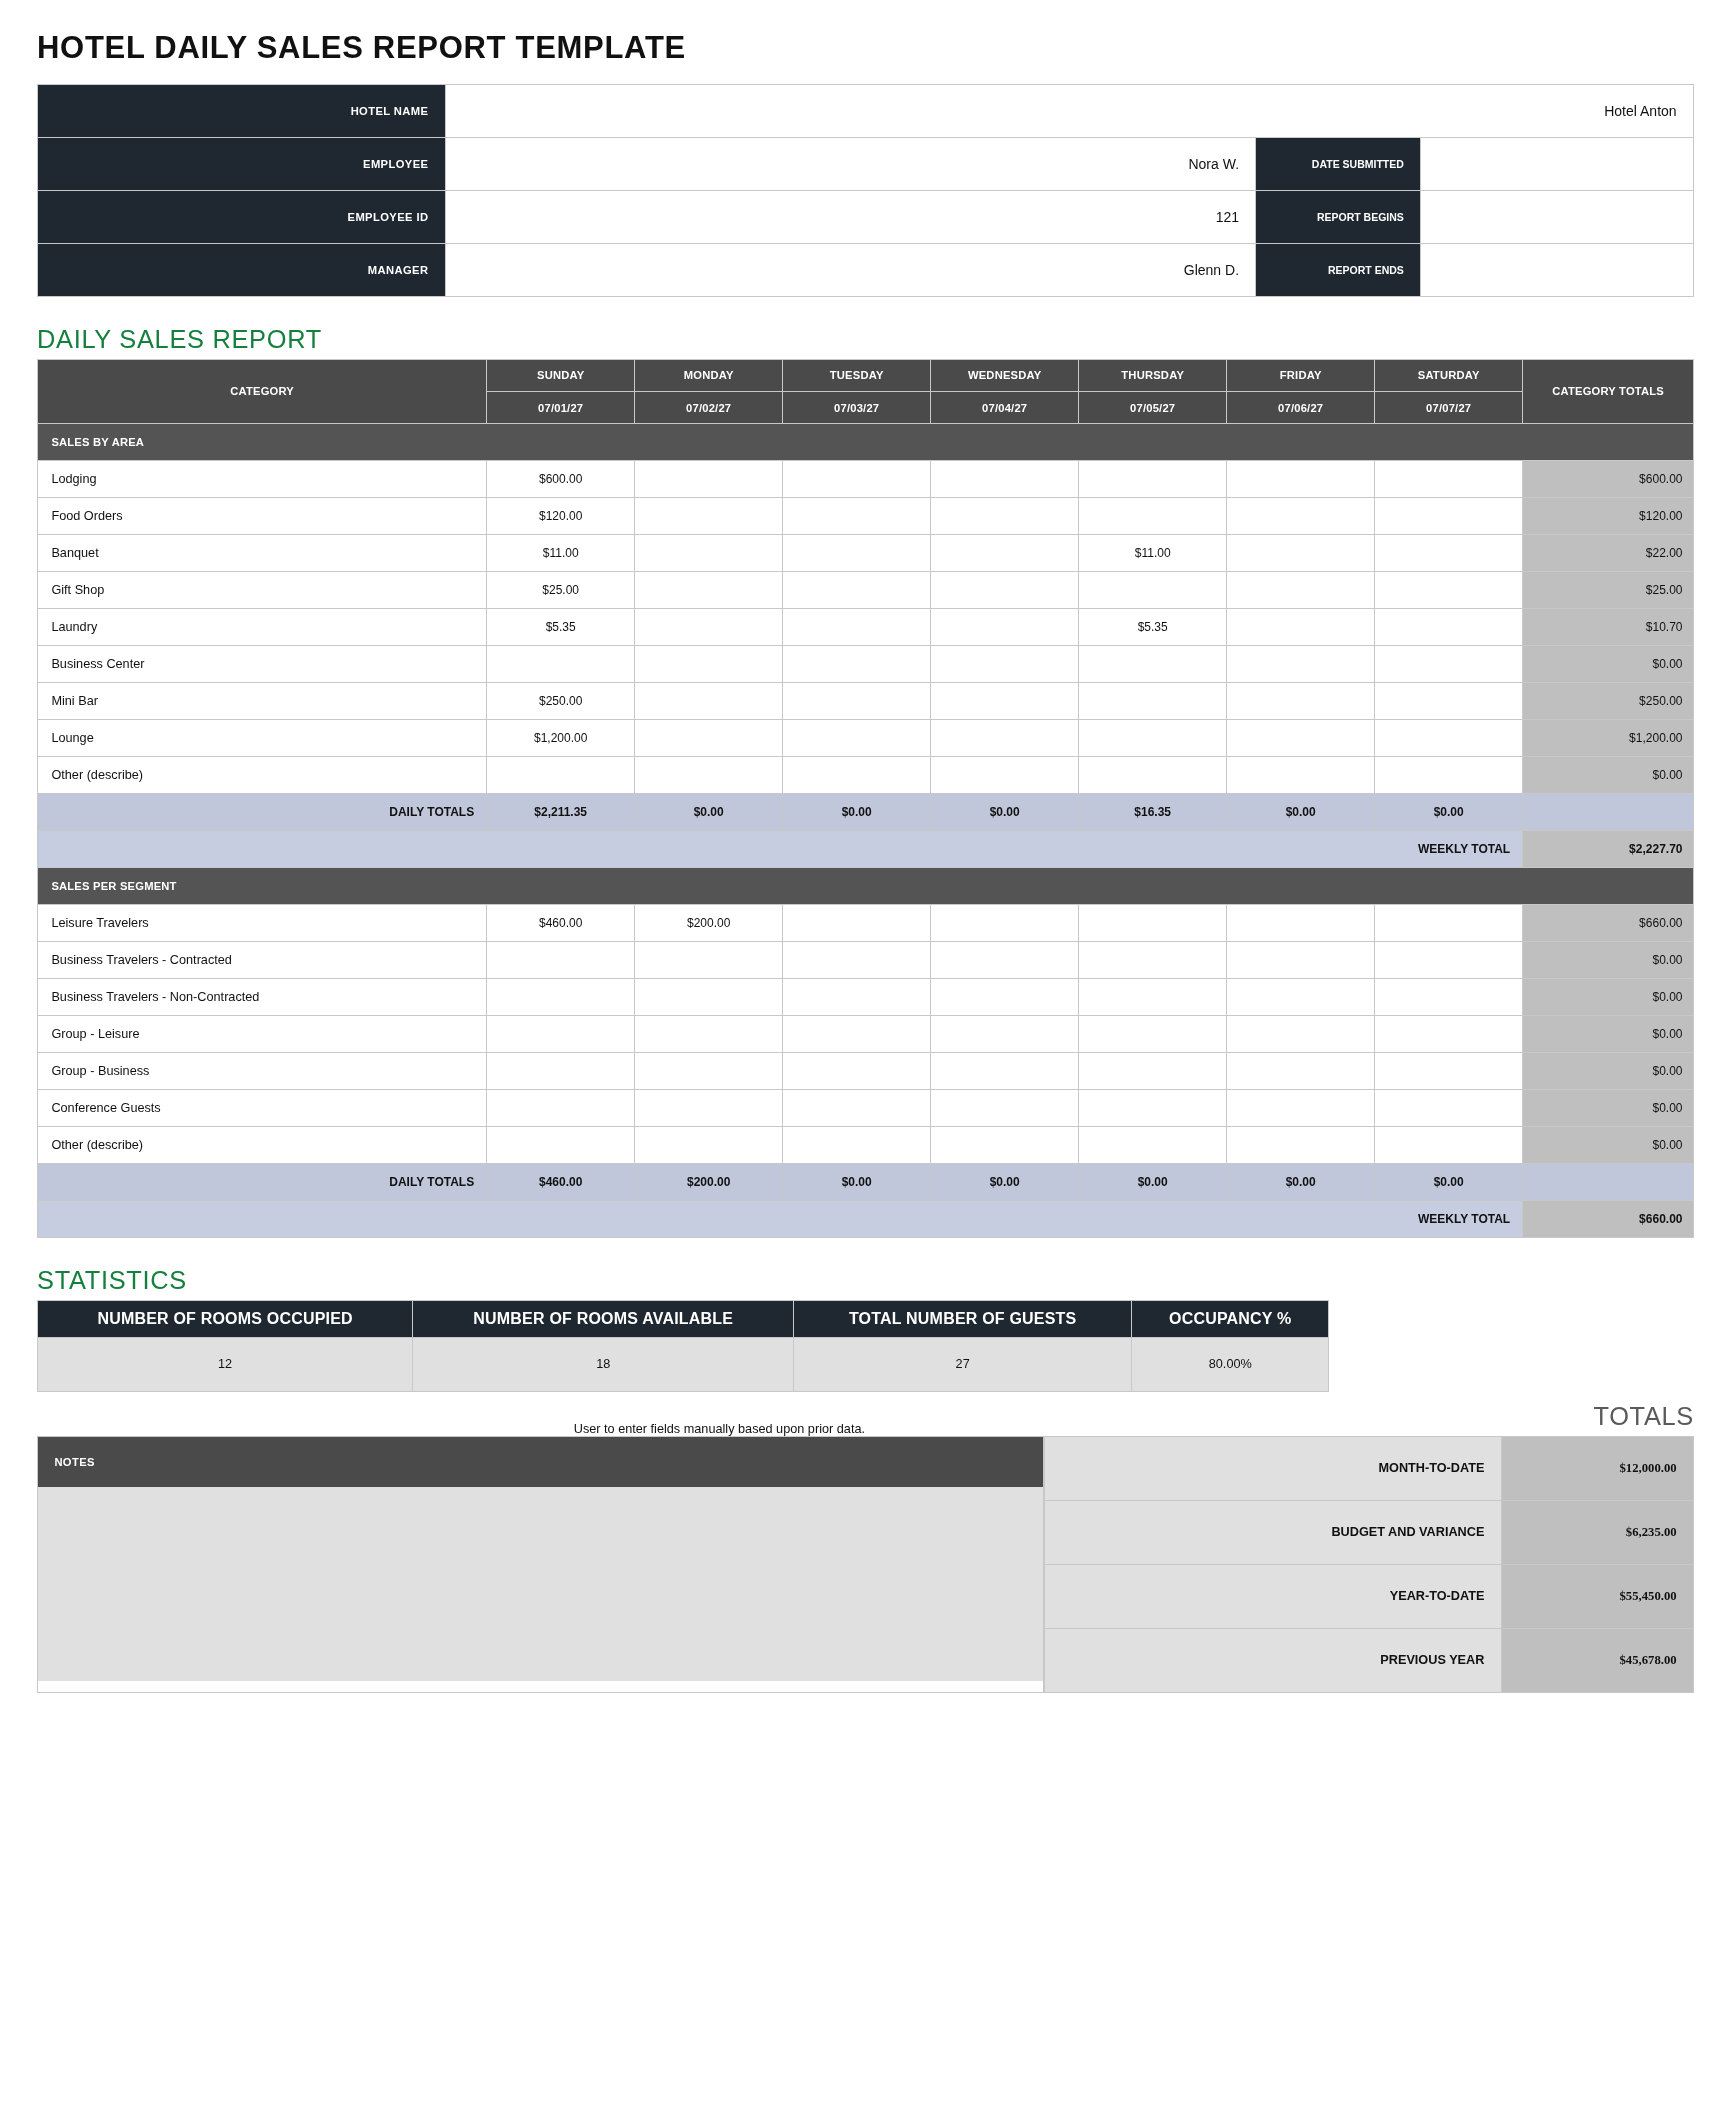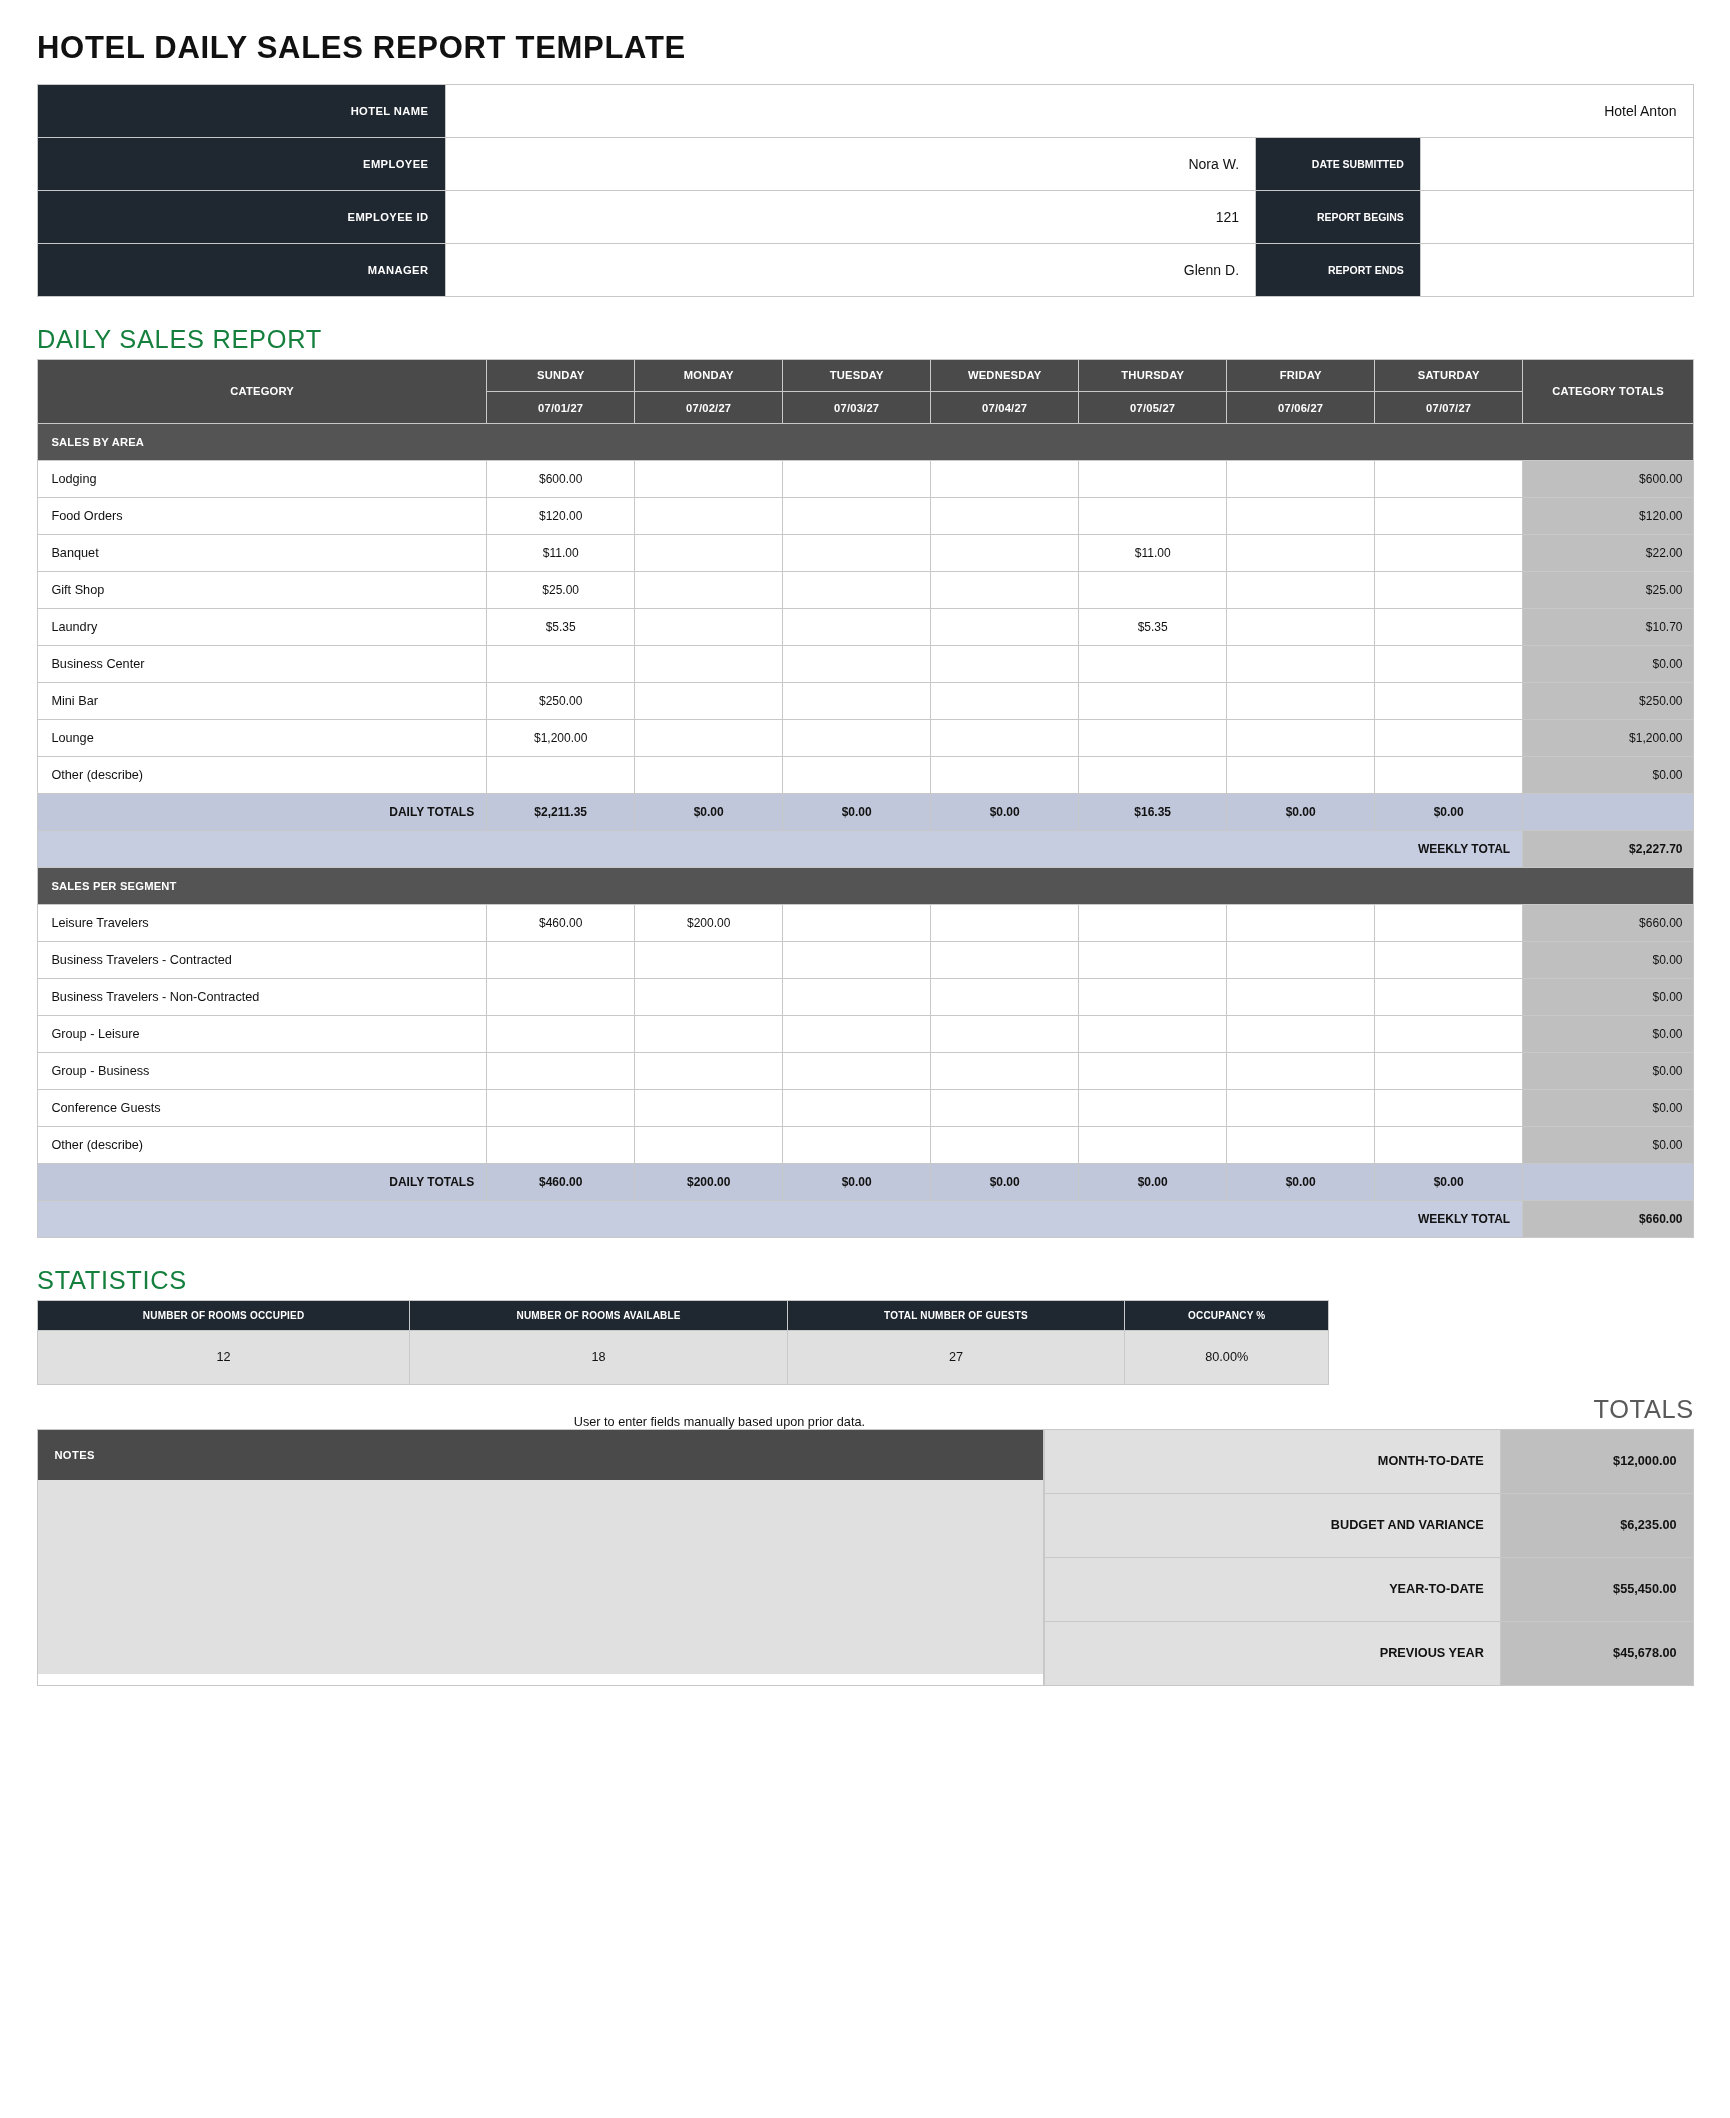--- a/index.html
+++ b/index.html
@@ -158,21 +158,21 @@
   }
   
   table.stats{
     border-collapse:collapse;
     width:78%;
   }
   table.stats th{
     background:var(--dark);
     color:#fff;
     font-weight:700;
-    font-size:10px;
+    font-size:16px;
     letter-spacing:0.2px;
     padding:9px 12px;
     border:0.7px solid var(--border);
     text-align:center;
   }
   table.stats td{
     border:0.7px solid var(--border);
     background:var(--softgrey);
     text-align:center;
     padding:19.4px 7.5px;
@@ -220,20 +220,21 @@
   table.big-totals td.tlab{
     background:var(--softgrey);
     text-align:right;
     width:471px;
     margin-top:12px;
   }
   table.big-totals td.tval{
     background:var(--coltotal);
     text-align:right;
     width:172px;
+    font-family:Liberation Serif, serif;
   }
   .totals-head{
     text-align:right;
     font-size:25.4px;
     letter-spacing:0.7px;
     color:#5a5a5a;
     margin:0 0 4.5px 0;
     font-weight:400;
   }
 </style>

